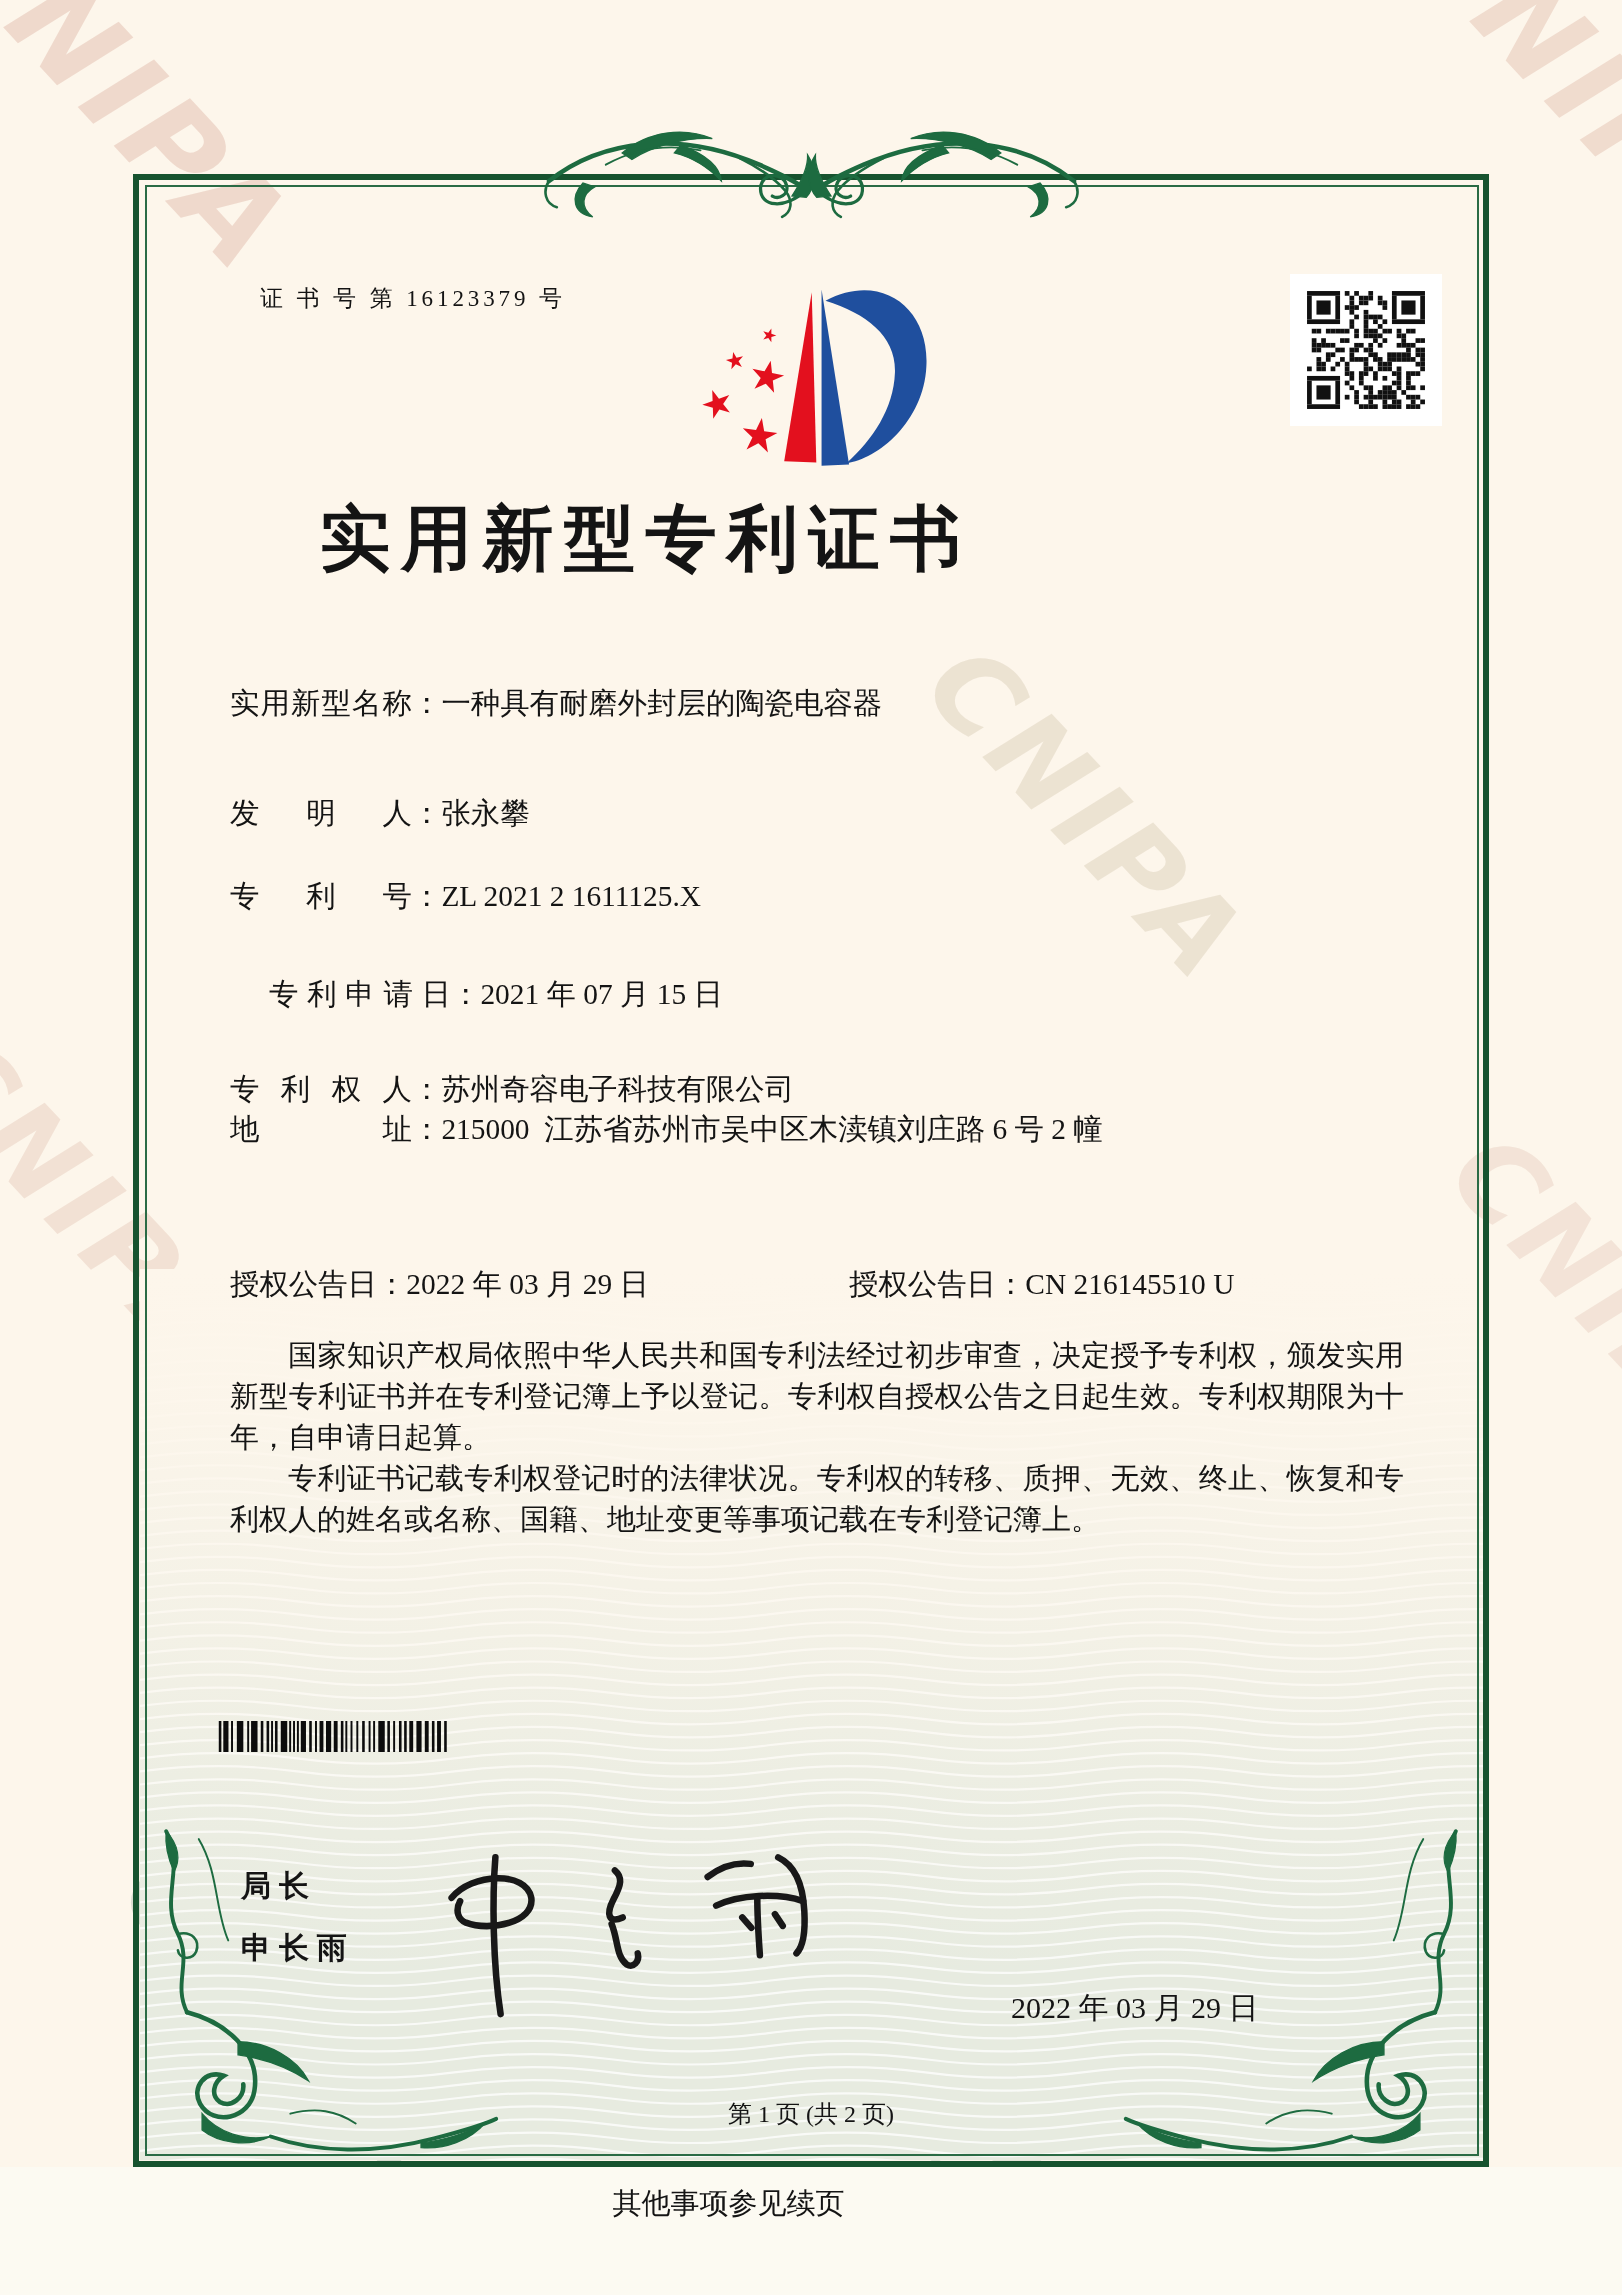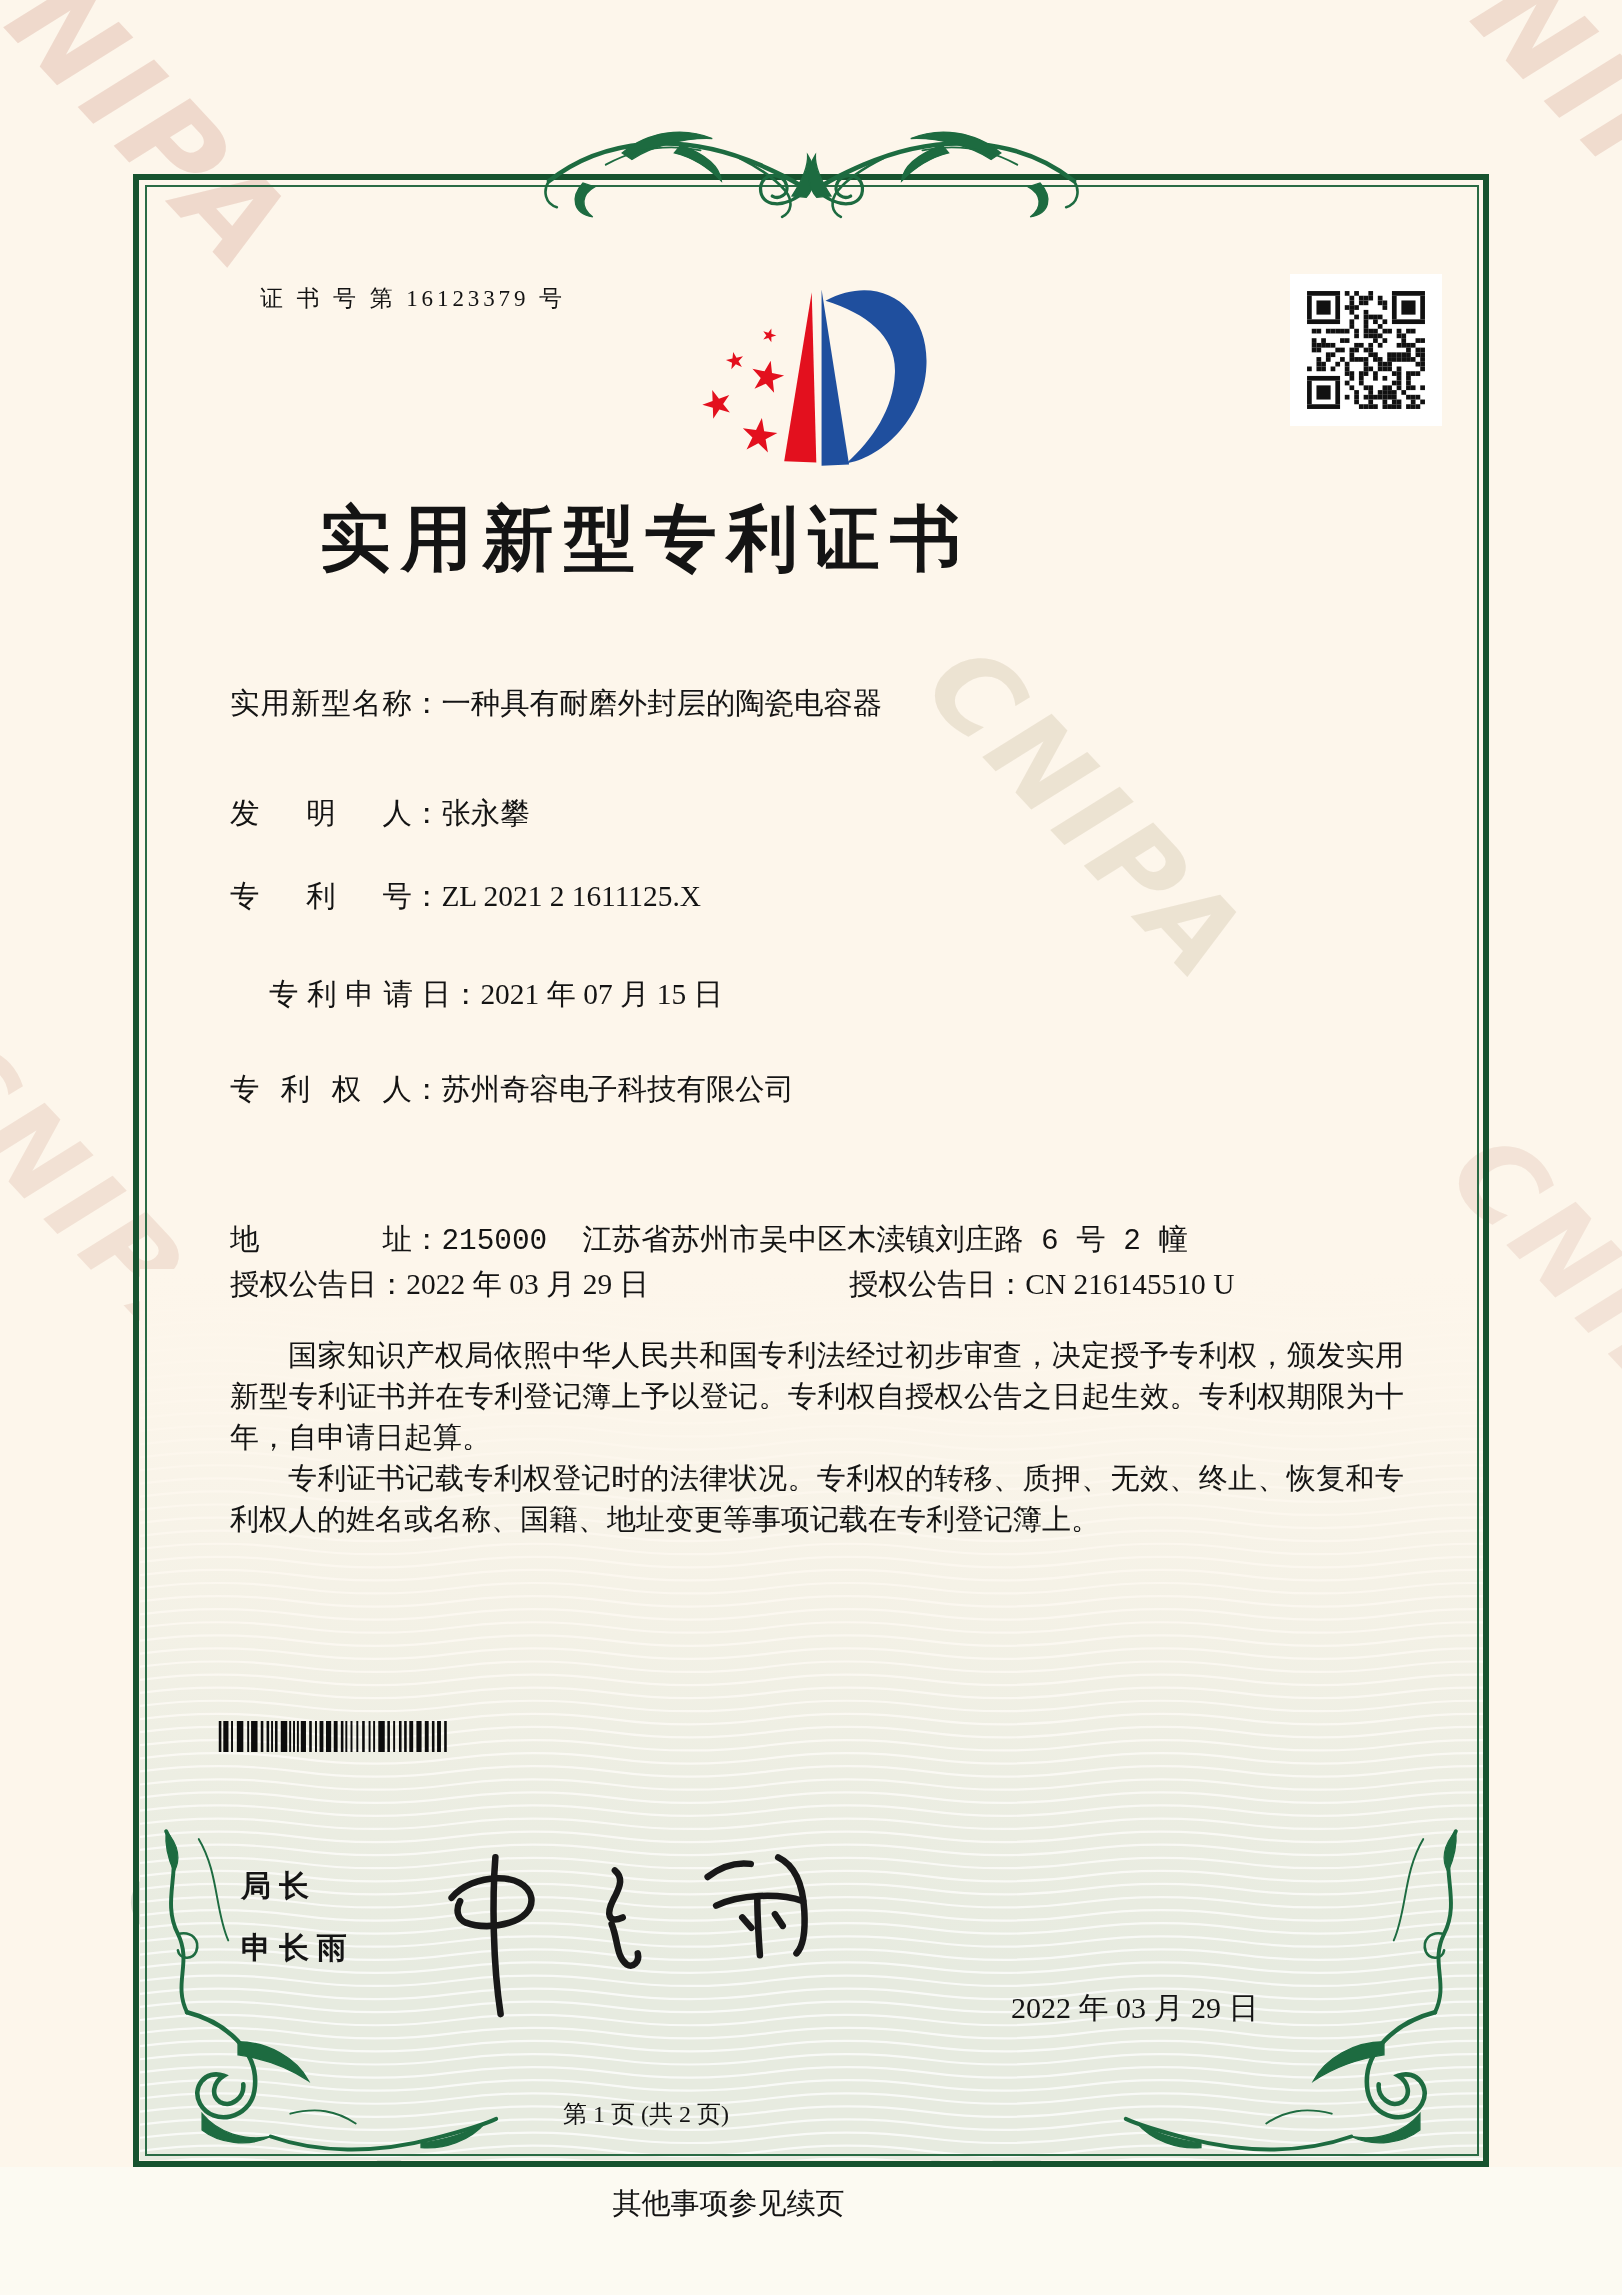--- a/index.html
+++ b/index.html
@@ -24,21 +24,21 @@
   .certno{position:absolute;left:260px;top:283px;font-size:23px;letter-spacing:3.9px;}
   .title{position:absolute;left:0;top:492px;width:1291px;text-align:center;font-size:71px;
          font-weight:bold;letter-spacing:10.5px;}
   .frow{position:absolute;left:230px;font-size:29.4px;white-space:pre;}
   .flabel{display:inline-block;width:182px;text-align:justify;text-align-last:justify;vertical-align:top;}
   .body-text{position:absolute;left:230px;top:1335px;width:1174px;font-size:29px;line-height:41px;
              text-align:justify;}
   .body-text p{margin:0;text-indent:2em;}
   .officer{position:absolute;left:241px;font-size:30px;letter-spacing:7.9px;font-weight:bold;}
   .date{position:absolute;left:1011px;top:1988px;font-size:30px;}
-  .pageinfo{position:absolute;left:563px;top:2098px;width:331px;text-align:left;font-size:24px;}
+  .pageinfo{position:absolute;left:563px;top:2098px;width:331px;text-align:right;font-size:24px;}
   .note{position:absolute;left:565px;top:2184px;width:327px;text-align:center;font-size:29px;}
   svg{display:block;}
 </style>
 </head>
 <body>
 
 <div class="page">
 
   <div class="wm" style="left:-105px;top:29.4px;font-size:121px;color:rgba(228,193,178,.55);">CNIPA</div>
   <div class="wm" style="left:1361px;top:23px;font-size:121px;color:rgba(228,193,178,.5);">CNIPA</div>
@@ -415,21 +415,21 @@
       <rect x="191.6" y="198.8" width="7.2" height="7.2" fill="#111"></rect>
     </svg>
 
   <div class="title">实用新型专利证书</div>
 
   <div class="frow" style="top:684px;"><span class="flabel">实用新型名称</span><span>：</span><span>一种具有耐磨外封层的陶瓷电容器</span></div>
   <div class="frow" style="top:782px;margin-top:12px;"><span class="flabel">发明人</span><span>：</span><span>张永攀</span></div>
   <div class="frow" style="top:877px;"><span class="flabel">专利号</span><span>：</span><span>ZL 2021 2 1611125.X</span></div>
   <div class="frow" style="top:975px;margin-left:39px;"><span class="flabel">专利申请日</span><span>：</span><span>2021 年 07 月 15 日</span></div>
   <div class="frow" style="top:1070px;"><span class="flabel">专利权人</span><span>：</span><span>苏州奇容电子科技有限公司</span></div>
-  <div class="frow" style="top:1220px;font-family:Liberation Mono, monospace;"><span class="flabel">地址</span><span>：</span><span>215000  江苏省苏州市吴中区木渎镇刘庄路 6 号 2 幢</span></div>
+  <div class="frow" style="top:1110px;"><span class="flabel">地址</span><span>：</span><span>215000  江苏省苏州市吴中区木渎镇刘庄路 6 号 2 幢</span></div>
 
   <div class="frow" style="top:1265px;"><span>授权公告日</span><span>：</span><span>2022 年 03 月 29 日</span></div>
   <div class="frow" style="top:1265px;left:849px;"><span>授权公告日</span><span>：</span><span>CN 216145510 U</span></div>
 
   <div class="body-text">
     <p>国家知识产权局依照中华人民共和国专利法经过初步审查，决定授予专利权，颁发实用新型专利证书并在专利登记簿上予以登记。专利权自授权公告之日起生效。专利权期限为十年，自申请日起算。</p>
     <p>专利证书记载专利权登记时的法律状况。专利权的转移、质押、无效、终止、恢复和专利权人的姓名或名称、国籍、地址变更等事项记载在专利登记簿上。</p>
   </div>
 
   <svg id="barcode" style="position:absolute;left:217px;top:1721px;" width="238" height="31" viewBox="0 0 363 48">

